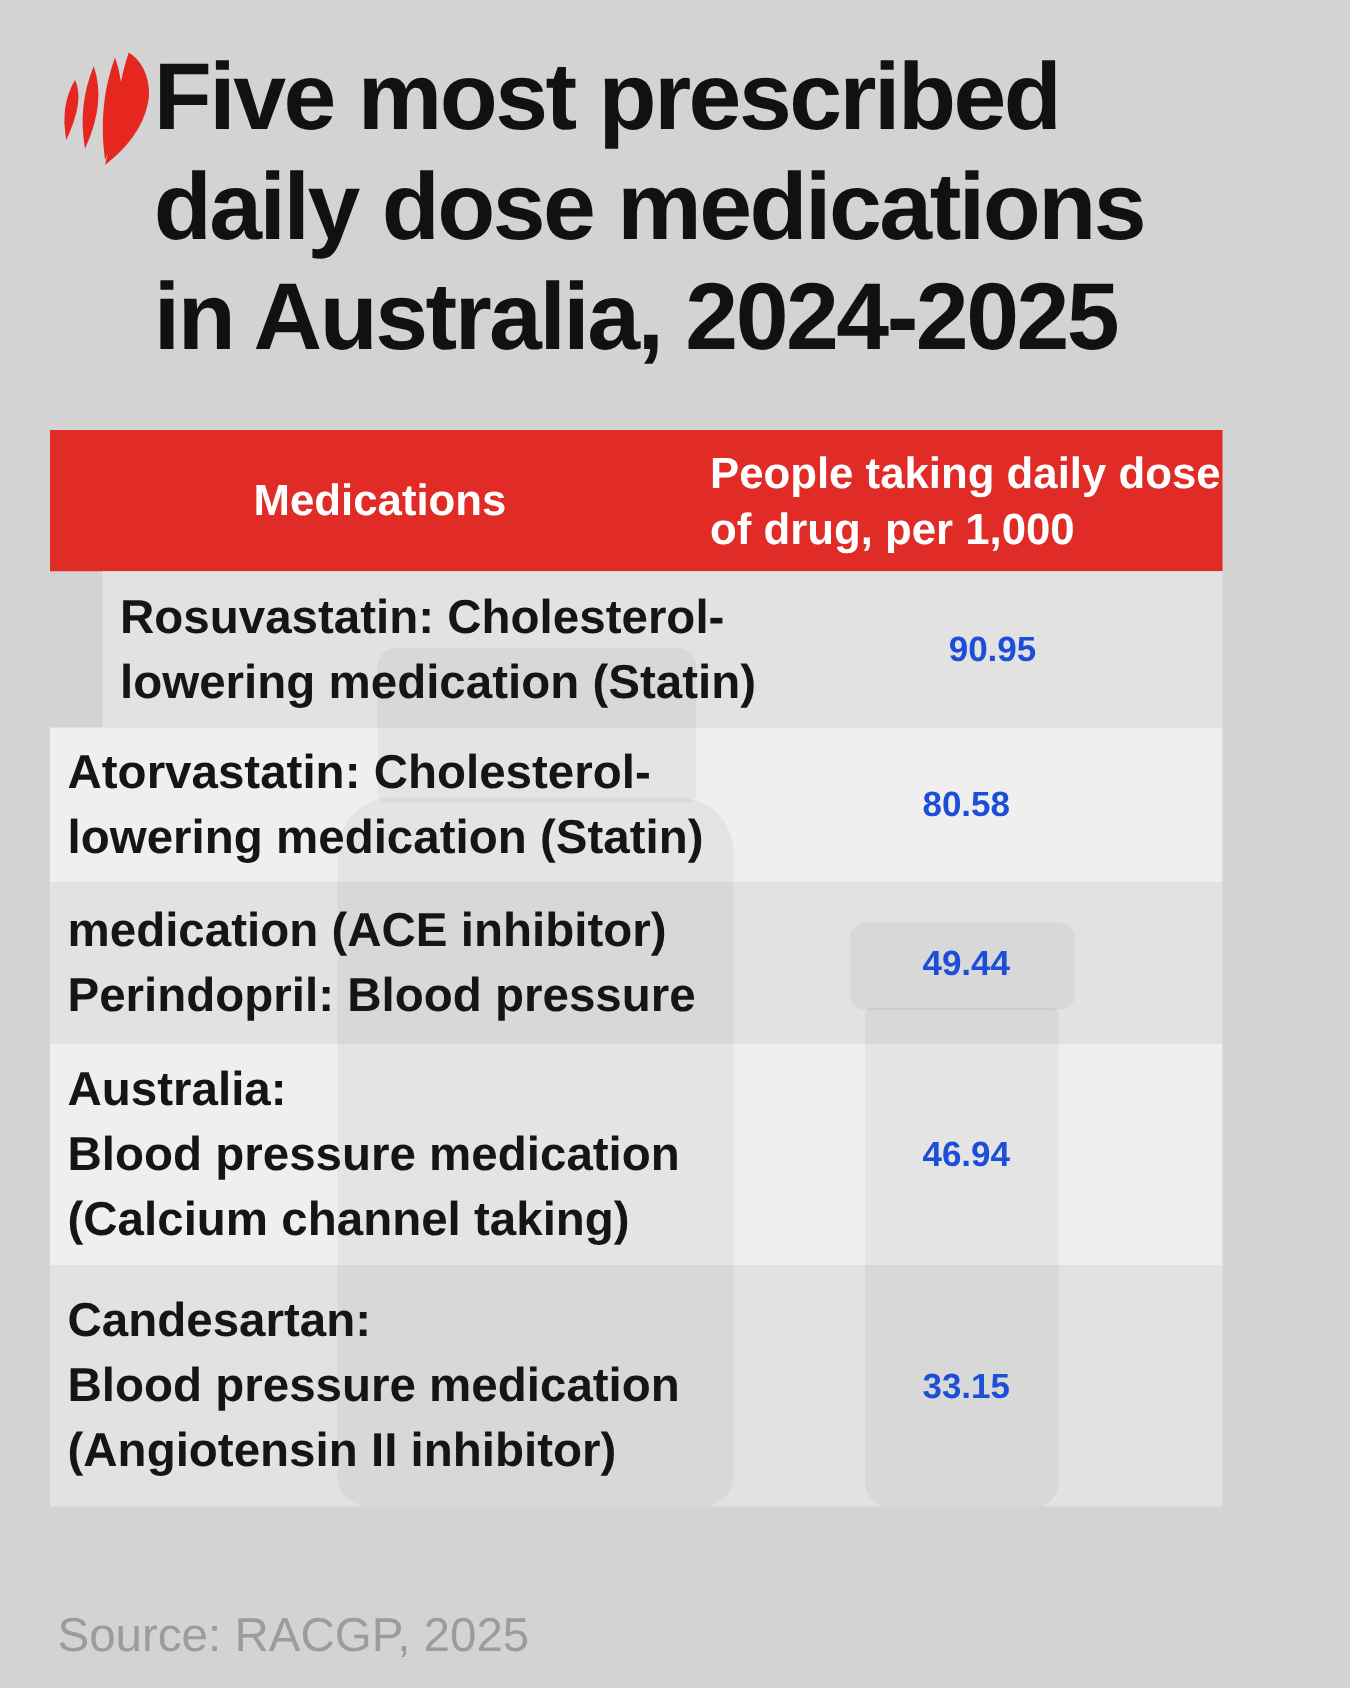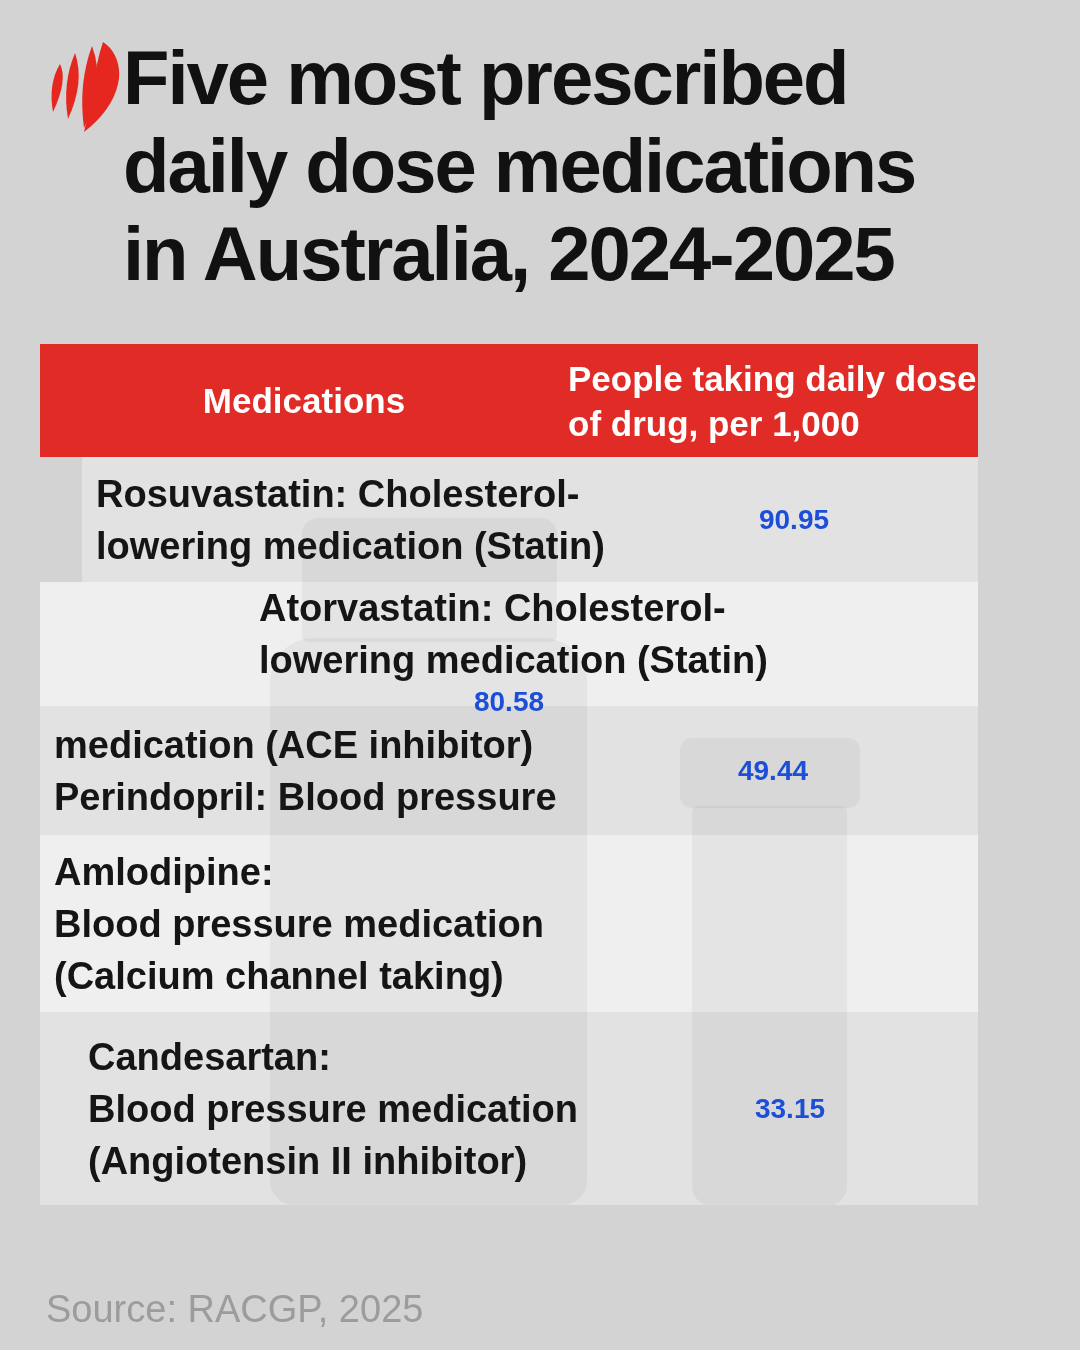--- a/index.html
+++ b/index.html
@@ -36,22 +36,22 @@
     width:514px;padding-left:14px;
     font-size:38px;font-weight:bold;color:#151515;line-height:52px;
     position:relative;z-index:2;
   }
   .row .label span{display:block;}
   .row .value{
     flex:1;text-align:center;
     font-size:28px;font-weight:bold;color:#1d4ed8;
     position:relative;z-index:2;
   }
-  .r1{height:125px;margin-left:42px;} .r2{height:124px;flex-direction:column;} .r3{height:129px;}
-  .r4{height:177px;} .r5{height:193px;padding-left:34px;}
+  .r1{height:125px;margin-left:42px;} .r2{height:124px;} .r3{height:129px;}
+  .r4{height:177px;} .r5{height:193px;}
   .shade-a{background:#e2e2e2;}
   .shade-b{background:#efefef;}
   
   .watermark{
     position:absolute;inset:0;z-index:1;overflow:hidden;pointer-events:none;
   }
   .wm{position:absolute;background:rgba(0,0,0,0.045);}
   .bottleA-cap {left:262px;top:174px;width:255px;height:124px;border-radius:16px 16px 6px 6px;}
   .bottleA-body{left:230px;top:294px;width:317px;height:567px;border-radius:44px 44px 24px 24px;}
   .bottleB-cap {left:640px;top:394px;width:180px;height:70px;border-radius:12px;}
@@ -116,24 +116,25 @@
   <div class="row r3 shade-a">
     <div class="label">
       <span>medication (ACE inhibitor)</span>
       <span>Perindopril: Blood pressure</span>
     </div>
     <div class="value">49.44</div>
   </div>
 
   <div class="row r4 shade-b">
     <div class="label">
-      <span>Amlodipine:</span>
+      <span>Australia:</span>
       <span>Blood pressure medication</span>
       <span>(Calcium channel taking)</span>
     </div>
+    <div class="value">46.94</div>
   </div>
 
   <div class="row r5 shade-a">
     <div class="label">
       <span>Candesartan:</span>
       <span>Blood pressure medication</span>
       <span>(Angiotensin II inhibitor)</span>
     </div>
     <div class="value">33.15</div>
   </div>

